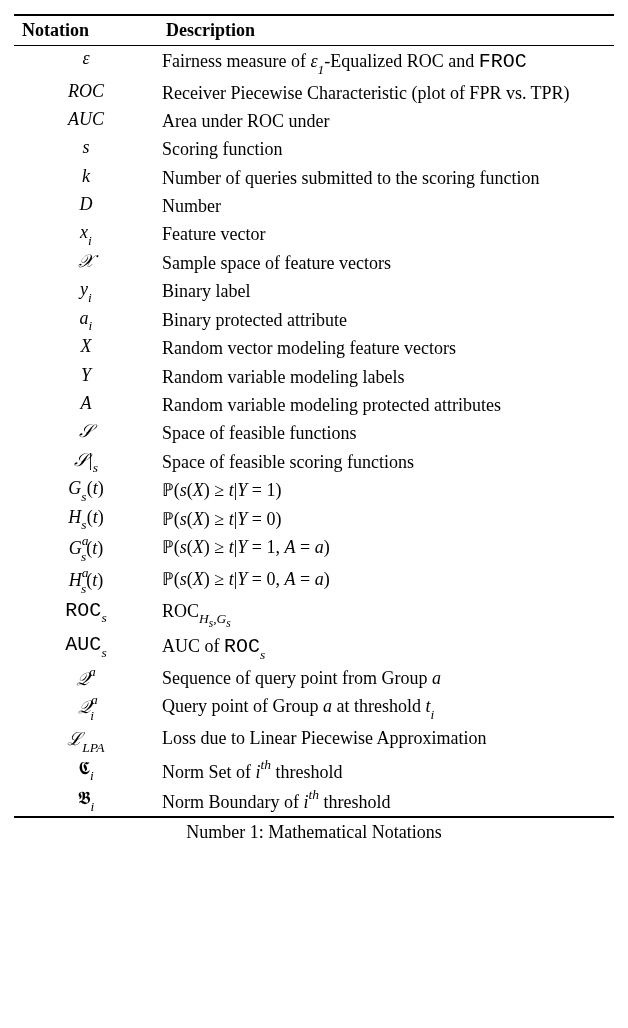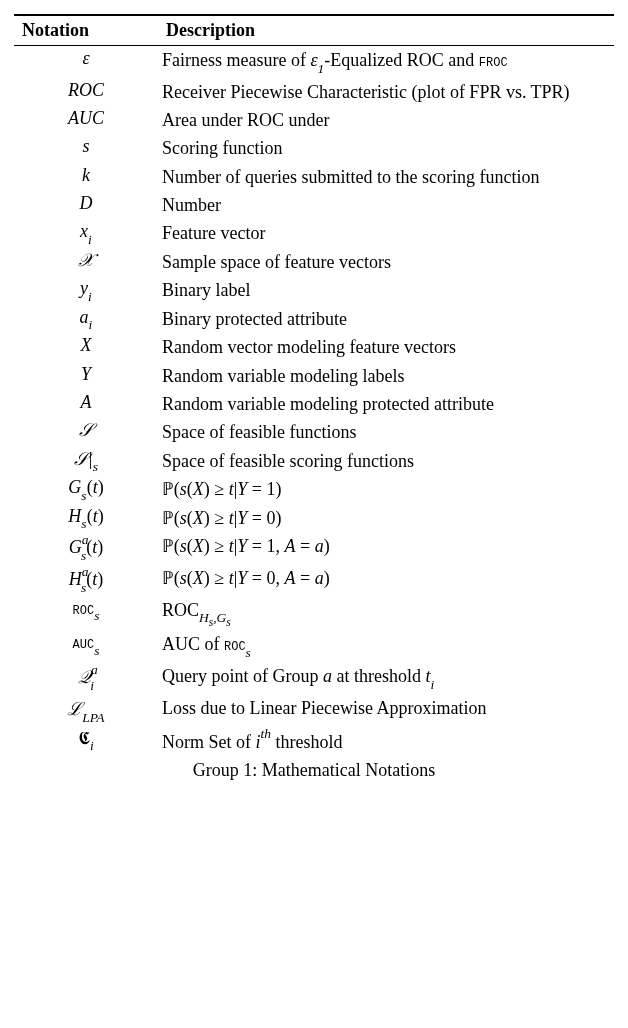--- a/index.html
+++ b/index.html
@@ -50,21 +50,21 @@
   .caption {
     text-align: center;
     padding-top: 4px;
     font-size: 18px;
   }
   
   .ss { font-size: 0.75em; vertical-align: sub; position: relative; top: 0.15em; font-style: italic; }
   .sp { font-size: 0.75em; vertical-align: super; position: relative; top: -0.15em; font-style: italic; }
   .bb { font-family: "Times New Roman", serif; }
   .cal { font-family: "Times New Roman", serif; }
-  .tt { font-family: "Courier New", monospace; font-style: normal; font-size: 12px; }
+  .tt { font-family: "Courier New", monospace; font-style: normal; font-size: 20px; }
   .up { font-style: normal; }
 </style>
 </head>
 <body>
 
 <div class="table-wrap">
   <table>
     <thead>
       <tr class="top-rule mid-rule">
         <th>Notation</th>
@@ -115,21 +115,21 @@
         <tr>
           <td class="notation"><span>X</span></td>
           <td class="description">Random vector modeling feature vectors</td>
         </tr>
         <tr>
           <td class="notation"><span>Y</span></td>
           <td class="description">Random variable modeling labels</td>
         </tr>
         <tr>
           <td class="notation"><span>A</span></td>
-          <td class="description">Random variable modeling protected attribute</td>
+          <td class="description">Random variable modeling protected attributes</td>
         </tr>
         <tr>
           <td class="notation"><span class="cal">𝒮</span></td>
           <td class="description">Space of feasible functions</td>
         </tr>
         <tr>
           <td class="notation"><span class="cal">𝒮</span>|<span class="ss">s</span></td>
           <td class="description">Space of feasible scoring functions</td>
         </tr>
         <tr>
@@ -150,27 +150,35 @@
         </tr>
         <tr>
           <td class="notation"><span class="tt">ROC</span><span class="ss">s</span></td>
           <td class="description">ROC<span class="ss">H<sub style="font-size:0.85em">s</sub>,G<sub style="font-size:0.85em">s</sub></span></td>
         </tr>
         <tr>
           <td class="notation"><span class="tt">AUC</span><span class="ss">s</span></td>
           <td class="description">AUC of <span class="tt">ROC</span><span class="ss">s</span></td>
         </tr>
         <tr>
+          <td class="notation"><span class="cal">𝒬</span><span class="sp">a</span></td>
+          <td class="description">Sequence of query point from Group <i>a</i></td>
+        </tr>
+        <tr>
           <td class="notation"><span class="cal">𝒬</span><span class="sp">a</span><span class="ss" style="margin-left:-0.55em">i</span></td>
           <td class="description">Query point of Group <i>a</i> at threshold <i>t<span class="ss">i</span></i></td>
         </tr>
         <tr>
           <td class="notation"><span class="cal">ℒ</span><span class="ss">LPA</span></td>
           <td class="description">Loss due to Linear Piecewise Approximation</td>
         </tr>
         <tr>
           <td class="notation"><span class="up">𝕮</span><span class="ss">i</span></td>
           <td class="description">Norm Set of <i>i</i><span class="sp">th</span> threshold</td>
         </tr>
+        <tr class="bot-rule">
+          <td class="notation"><span class="up">𝕭</span><span class="ss">i</span></td>
+          <td class="description">Norm Boundary of <i>i</i><span class="sp">th</span> threshold</td>
+        </tr>
       </tbody>
   </table>
-  <div class="caption">Group 1: Mathematical Notations</div>
+  <div class="caption">Number 1: Mathematical Notations</div>
 </div>
 
 </body></html>

